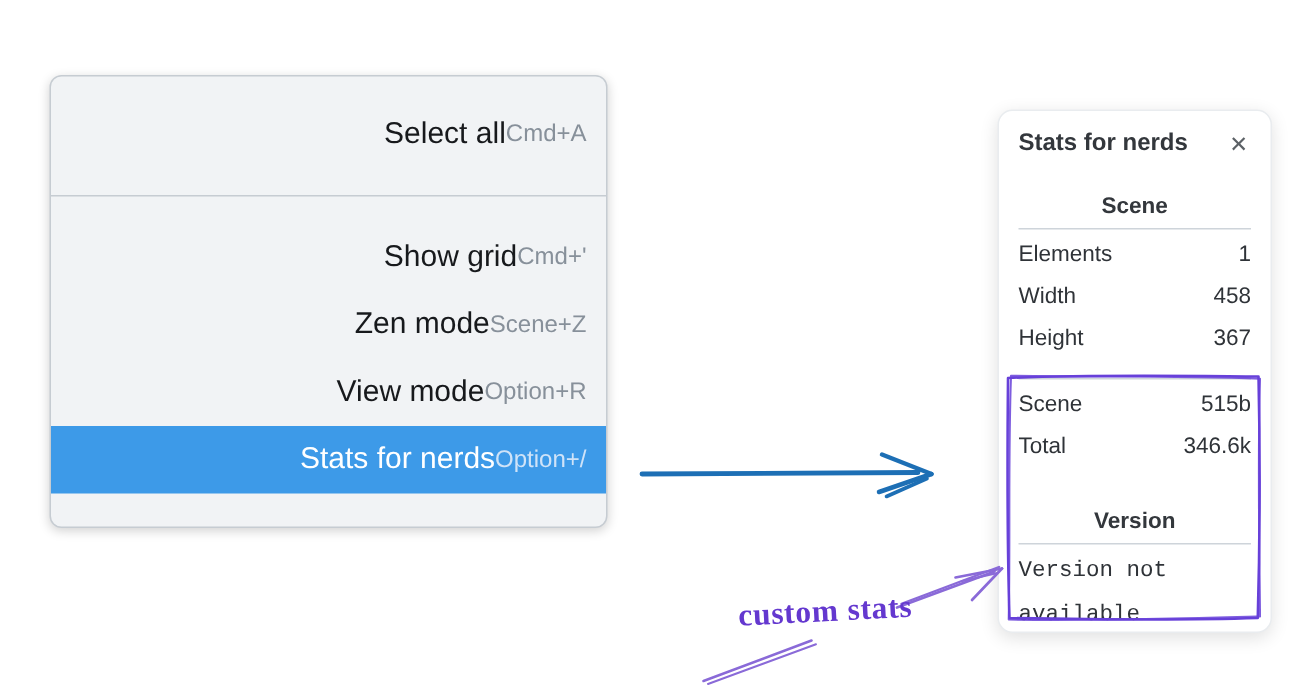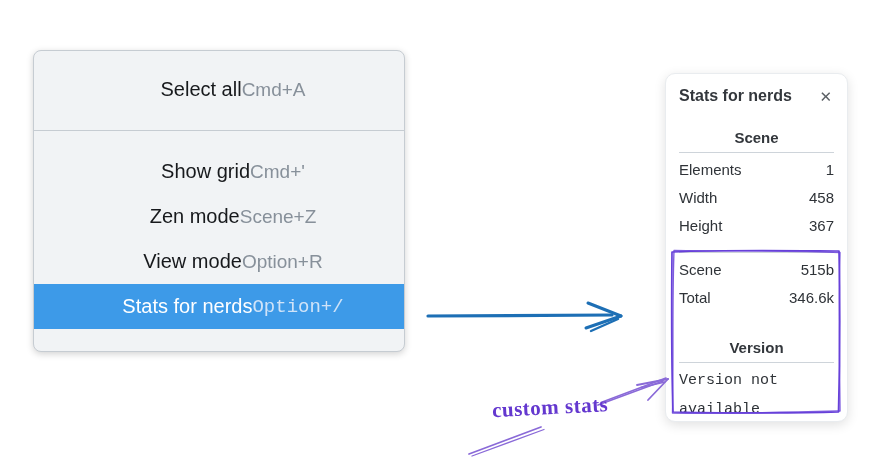--- a/index.html
+++ b/index.html
@@ -30,28 +30,28 @@
   
   .context-menu{
     position:absolute;left:33px;top:50px;width:372px;height:302px;
     background:var(--menu-bg);
     border:1px solid var(--menu-border);
     border-radius:8px;
     box-shadow:0 2px 7px rgba(0,0,0,0.18);
     padding-top:16px;
   }
   .menu-item{
-    height:45px;display:flex;align-items:center;justify-content:center;
+    height:45px;display:flex;align-items:center;justify-content:flex-end;
     padding:0 13px 0 41px;
     font-size:20px;color:var(--menu-text);
     cursor:default;
   }
-  .menu-item .mi-shortcut{color:var(--menu-shortcut);font-size:19px;}
+  .menu-item .mi-shortcut{color:var(--menu-shortcut);font-size:16px;}
   .menu-item.highlighted{background:var(--menu-highlight);color:var(--menu-highlight-text);}
-  .menu-item.highlighted .mi-shortcut{color:var(--menu-highlight-shortcut);font-family:Liberation Mono, monospace;}
+  .menu-item.highlighted .mi-shortcut{color:var(--menu-highlight-shortcut);}
   .menu-divider{height:1px;background:var(--menu-border);margin:18px 0;}
 
   
   .stats-panel{
     position:absolute;left:665px;top:73px;width:183px;height:349px;
     background:var(--panel-bg);
     border:1px solid var(--panel-border);
     border-radius:10px;
     box-shadow:0 3px 12px rgba(0,0,0,0.12);
     padding:13px 13px;

